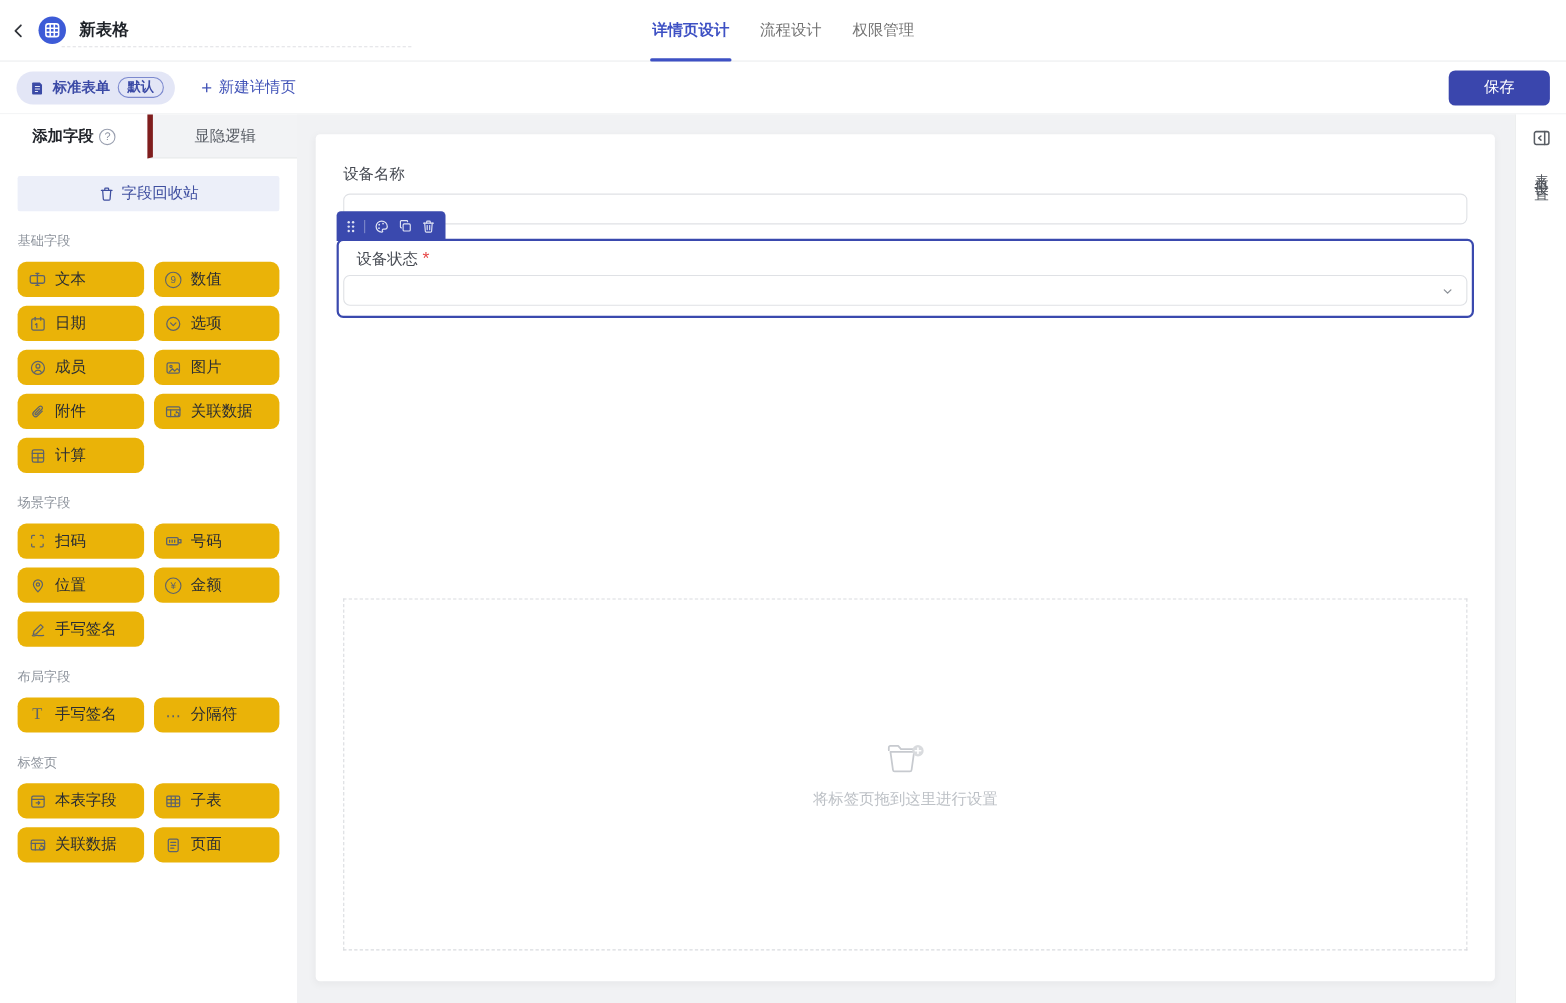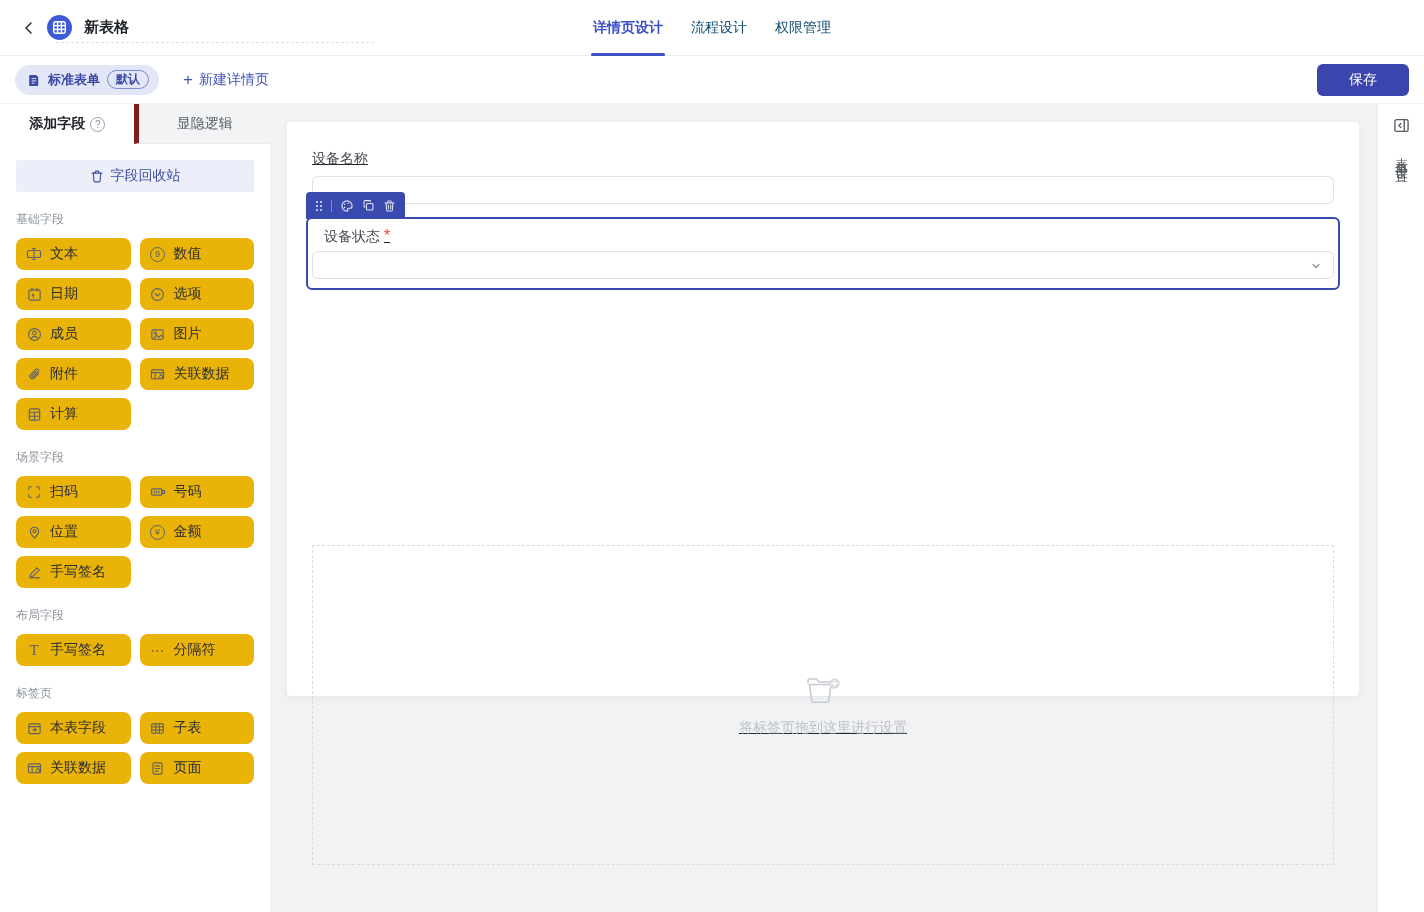--- a/index.html
+++ b/index.html
@@ -4,27 +4,27 @@
 <style>
   * { margin:0; padding:0; box-sizing:border-box; }
   html,body { width:1424px; height:912px; overflow:hidden; }
   body { font-family:"Liberation Sans","DejaVu Sans",sans-serif; background:#fff; color:#23262c; }
   svg { display:block; }
 
   .app { width:1424px; height:912px; display:flex; flex-direction:column; }
 
   
   .topbar { height:56px; background:#fff; border-bottom:1px solid #ECEDEF; display:flex; align-items:center; position:relative; flex:0 0 56px; }
-  .topbar-left { display:flex; align-items:center; padding-left:18px; position:relative; height:100%; }
+  .topbar-left { display:flex; align-items:center; padding-left:6px; position:relative; height:100%; }
   .back-btn { width:22px; height:22px; display:flex; align-items:center; justify-content:center; color:#33363c; cursor:pointer; }
   .app-badge { width:25px; height:25px; border-radius:50%; background:#3D5BD7; display:flex; align-items:center; justify-content:center; margin-left:7px; }
   .doc-title { font-size:15px; font-weight:700; color:#1f2329; margin-left:12px; }
   .title-underline { position:absolute; left:56px; top:42px; width:318px; border-bottom:1px dashed #DFE0E4; }
   .topbar-tabs { position:absolute; left:50%; transform:translateX(-50%); height:56px; display:flex; align-items:stretch; gap:24px; }
-  .top-tab { display:flex; align-items:center; font-size:14px; color:#0c4a6e; cursor:pointer; position:relative; padding:0 2px; }
+  .top-tab { display:flex; align-items:center; font-size:14px; color:#737373; cursor:pointer; position:relative; padding:0 2px; }
   .top-tab.active { color:#3E51C4; font-weight:700; }
   .top-tab.active::after { content:""; position:absolute; left:0; right:0; bottom:0; height:3px; border-radius:1.5px; background:#3E51C4; }
 
   
   .subbar { height:48px; background:#fff; display:flex; align-items:center; padding:0 15px; border-bottom:1px solid #F0F1F3; flex:0 0 48px; }
   .form-pill { display:flex; align-items:center; gap:7px; background:#E3E6F6; border-radius:16px; height:30px; padding:0 10px 0 12px; color:#3B4AA6; font-size:13px; font-weight:700; cursor:pointer; }
   .form-pill .badge { border:1px solid #7C89CE; border-radius:10px; font-size:12px; font-weight:700; padding:1px 8px; line-height:15px; }
   .new-detail { display:flex; align-items:center; gap:6px; margin-left:24px; color:#4254B8; font-size:14px; background:none; border:none; cursor:pointer; }
   .new-detail .plus { font-size:17px; line-height:1; font-weight:400; }
   .save-btn { margin-left:auto; background:#3A46AD; color:#fff; border:none; border-radius:6px; height:32px; padding:0 32px; font-size:14px; cursor:pointer; }
@@ -43,21 +43,21 @@
   .recycle-btn { width:100%; height:32px; background:#ECEFF9; border:none; border-radius:2px; color:#3F4FA0; font-size:14px; display:flex; align-items:center; justify-content:center; gap:7px; cursor:pointer; }
   .fgroup-title { font-size:12px; color:#8D939C; margin:19px 0 10px; }
   .fgrid { display:grid; grid-template-columns:1fr 1fr; gap:8px 9px; }
   .fitem { display:flex; align-items:center; gap:8px; height:32px; padding:0 10px; background:#eab308; border-radius:8px; font-size:14px; color:#2a2d33; cursor:grab; }
   .fitem .ficon { width:16px; height:16px; color:#5E636B; display:flex; align-items:center; justify-content:center; flex:0 0 16px; }
   .circle-glyph { width:15px; height:15px; border:1.2px solid currentColor; border-radius:50%; font-size:9px; display:flex; align-items:center; justify-content:center; }
   .text-glyph { font-size:14px; color:#5E636B; line-height:1; }
 
   
   .canvas-area { flex:1; padding:18px 18px 20px 17px; min-width:0; }
-  .canvas-card { background:#fff; border-radius:4px; box-shadow:0 2px 8px rgba(31,35,41,.05); height:574px; padding:28px 25px 0 25px; position:relative;text-decoration:underline; }
+  .canvas-card { background:#fff; border-radius:4px; box-shadow:0 2px 8px rgba(31,35,41,.05); height:770px; padding:28px 25px 0 25px; position:relative; }
   .field-label { font-size:14px; color:#464a52; }
   .req { color:#E64545; margin-left:4px; }
   .text-input { height:28px; border:1px solid #DFE1E5; border-radius:6px; background:#fff; margin-top:8px; }
   .selected-field { position:relative; margin:13px -6px 0 -6px; border:2px solid #3A49AE; border-radius:6px; padding:8px 4px 9px 4px; }
   .selected-field .field-label { margin-left:12px; display:inline-block; }
   .select-input { position:relative; height:28px; border:1px solid #DFE1E5; border-radius:6px; background:#fff; margin-top:5px; }
   .select-input .chev { position:absolute; right:11px; top:8px; color:#8B9097; }
   .sel-toolbar { position:absolute; left:-2px; top:-27px; height:27px; background:#3A49AE; border-radius:4px 4px 0 0; display:flex; align-items:center; gap:8px; padding:0 9px; color:#DFE3F4; }
   .tb-divider { width:1px; height:12px; background:rgba(255,255,255,.35); }
   .tb-icon { display:flex; align-items:center; justify-content:center; cursor:pointer; }

